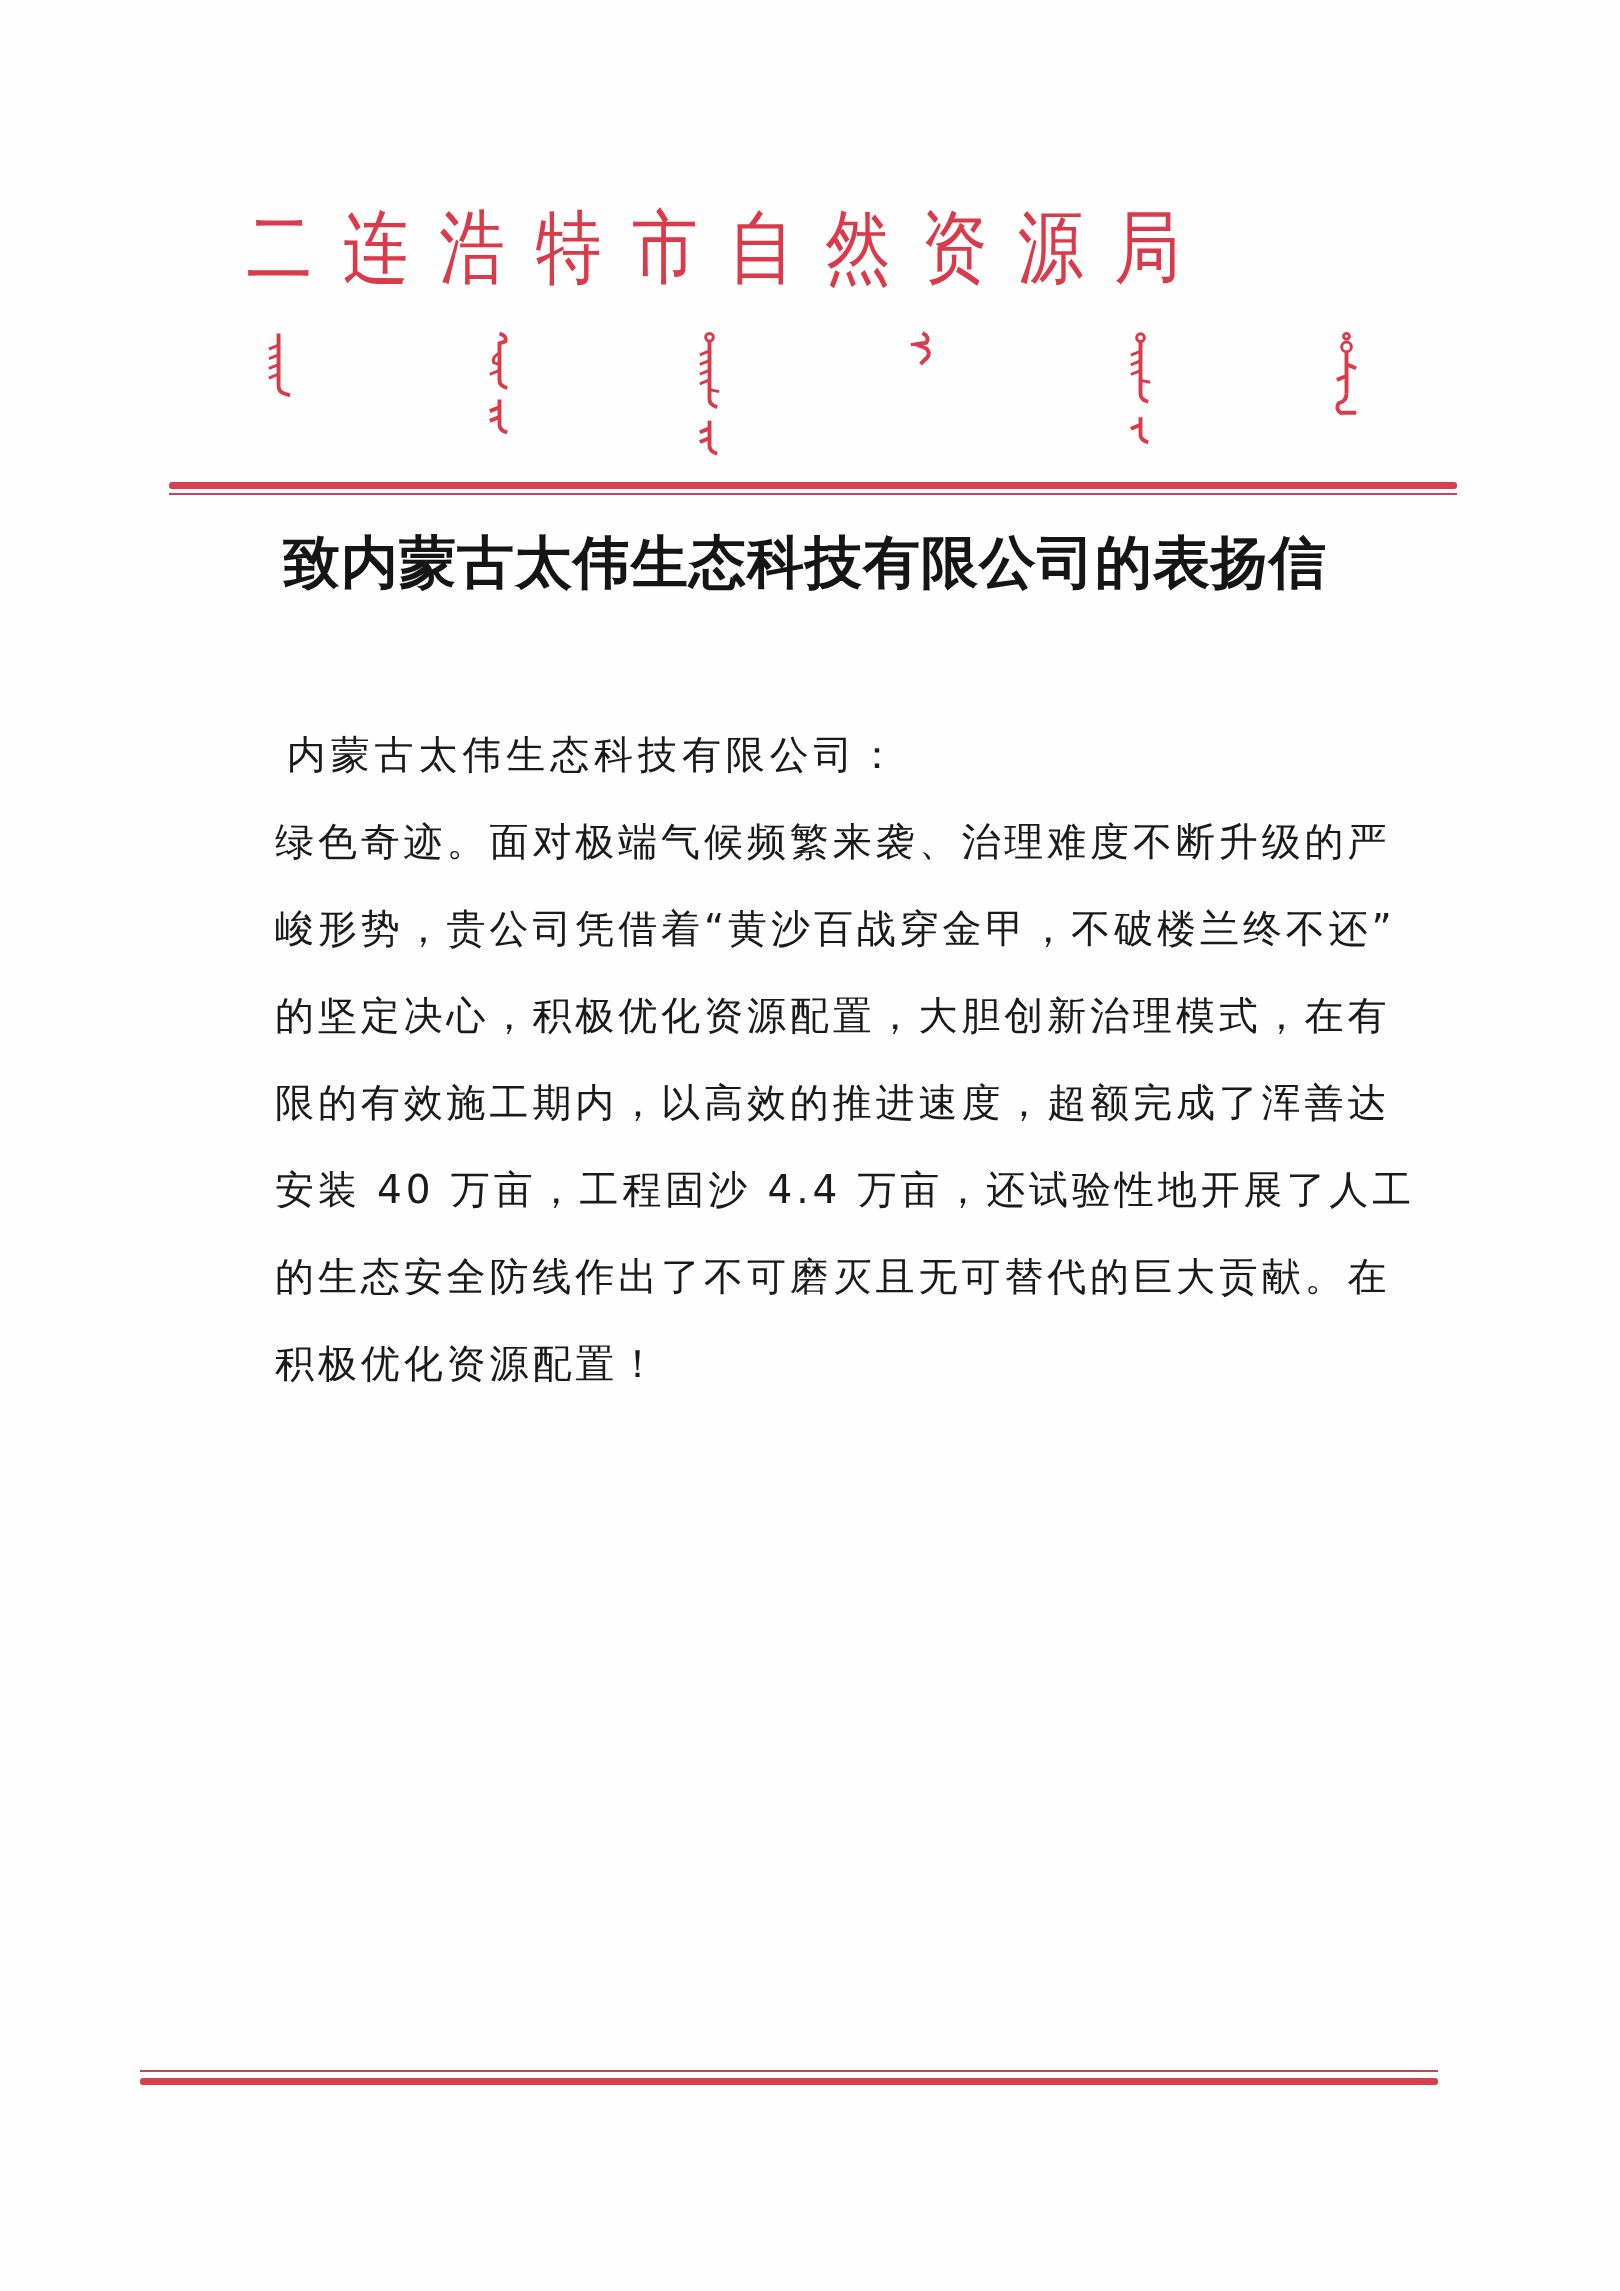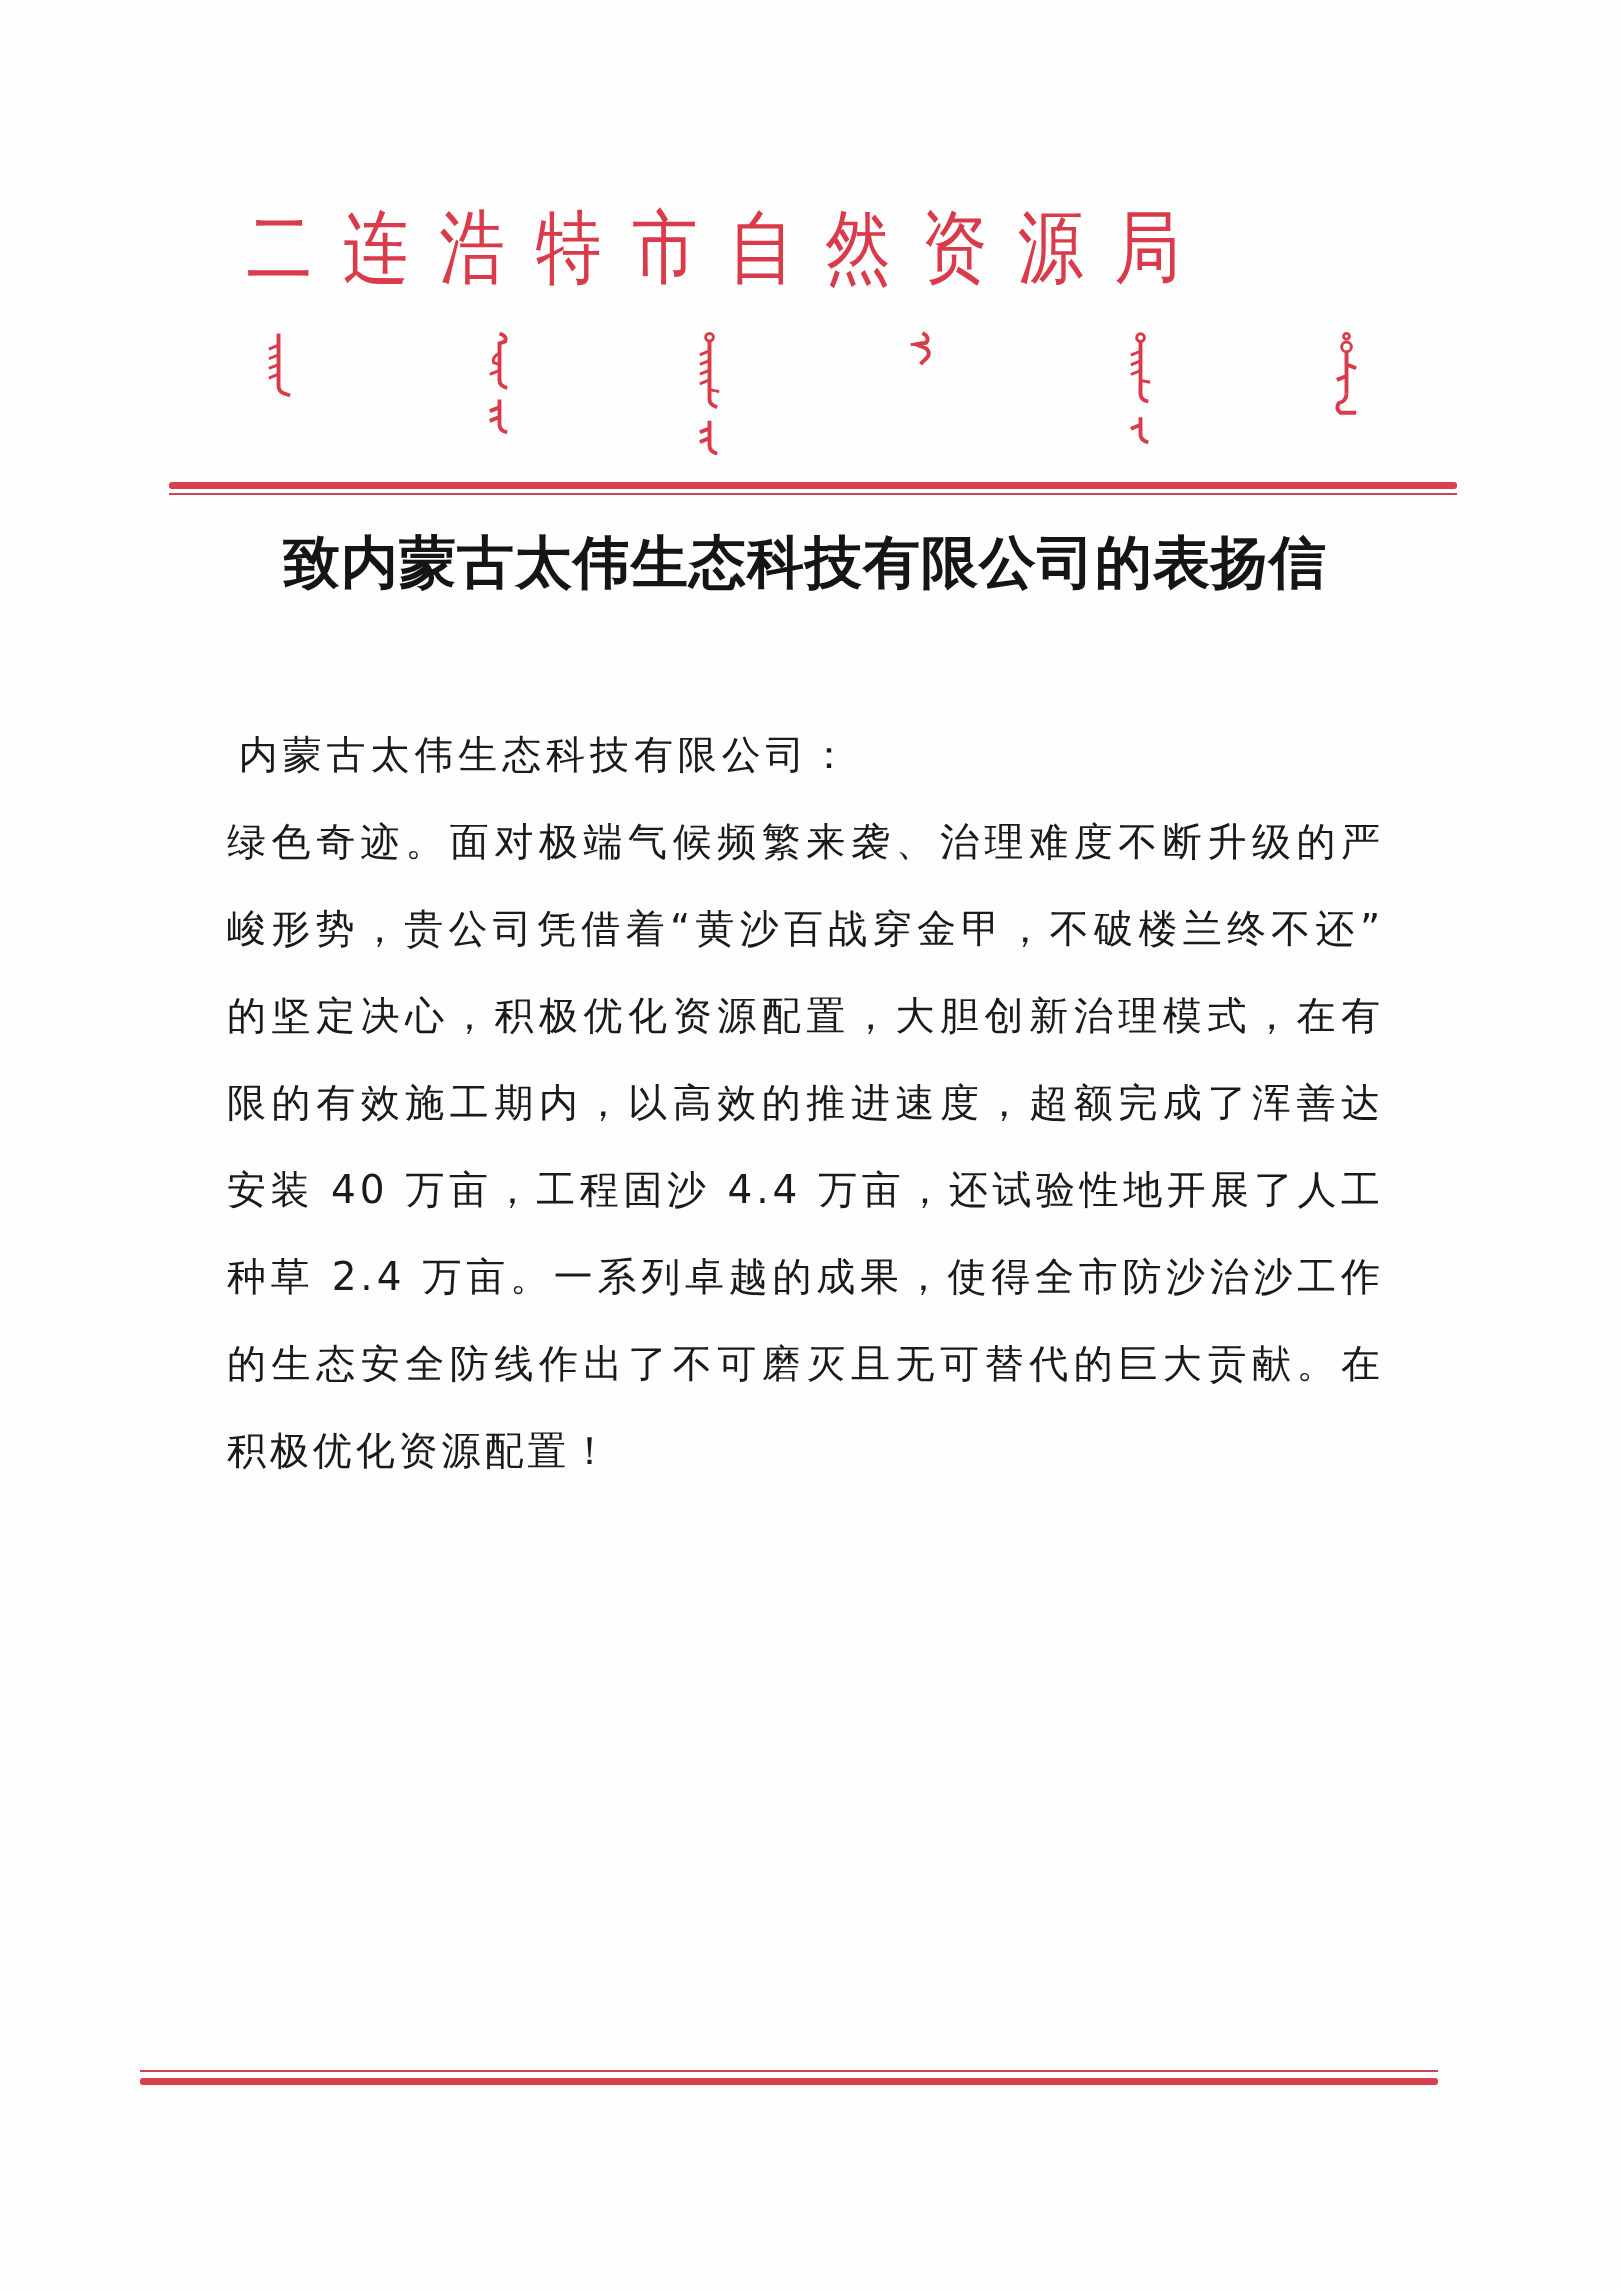--- a/index.html
+++ b/index.html
@@ -98,20 +98,21 @@
       line-height: 87px;
       color: #1a1a1a;
     }
     .body-text .line {
       display: block;
       height: 87px;
       white-space: nowrap;
       letter-spacing: 3.9px;
       text-align: justify;
       text-align-last: justify;
+      margin-left: 48px;
     }
     .body-text .line.last {
       text-align-last: left;
     }
     .body-text .line.indent {
       padding-left: 84px;
     }
     .body-text .salutation {
       text-align-last: left;
       letter-spacing: 4.9px;
@@ -187,21 +188,20 @@
 
   <div class="doc-title">致内蒙古太伟生态科技有限公司的表扬信</div>
 
   <div class="body-text">
     <span class="line salutation">内蒙古太伟生态科技有限公司：</span>
     <span class="line">绿色奇迹。面对极端气候频繁来袭、治理难度不断升级的严</span>
     <span class="line">峻形势，贵公司凭借着“黄沙百战穿金甲，不破楼兰终不还”</span>
     <span class="line">的坚定决心，积极优化资源配置，大胆创新治理模式，在有</span>
     <span class="line">限的有效施工期内，以高效的推进速度，超额完成了浑善达</span>
     <span class="line">安装 40 万亩，工程固沙 4.4 万亩，还试验性地开展了人工</span>
-    <span class="line">种草 2.4 万亩。一系列卓越的成果，使得全市防沙治沙工作</span>
     <span class="line">的生态安全防线作出了不可磨灭且无可替代的巨大贡献。在</span>
     <span class="line last">积极优化资源配置！</span>
   </div>
 
   <div class="rule thin" style="left:140px; top:2070px; width:1298px;"></div>
   <div class="rule thick" style="left:140px; top:2078px; width:1298px;"></div>
 
 </div>
 
 

